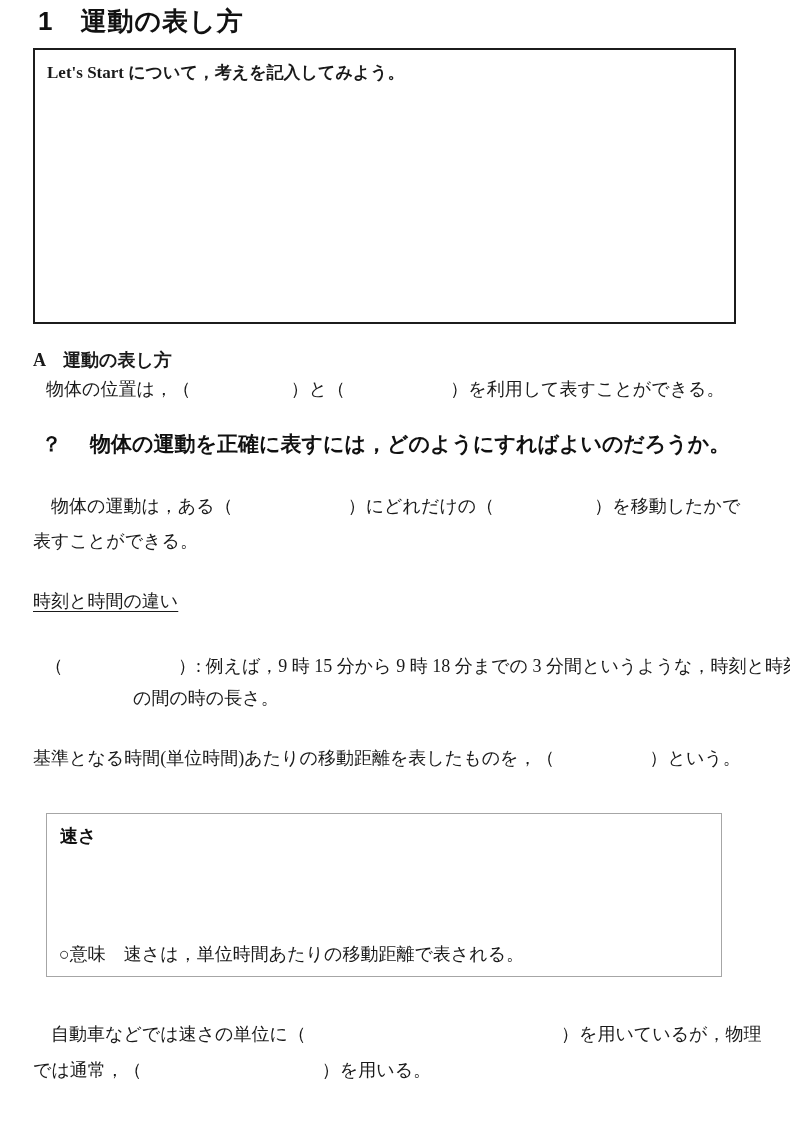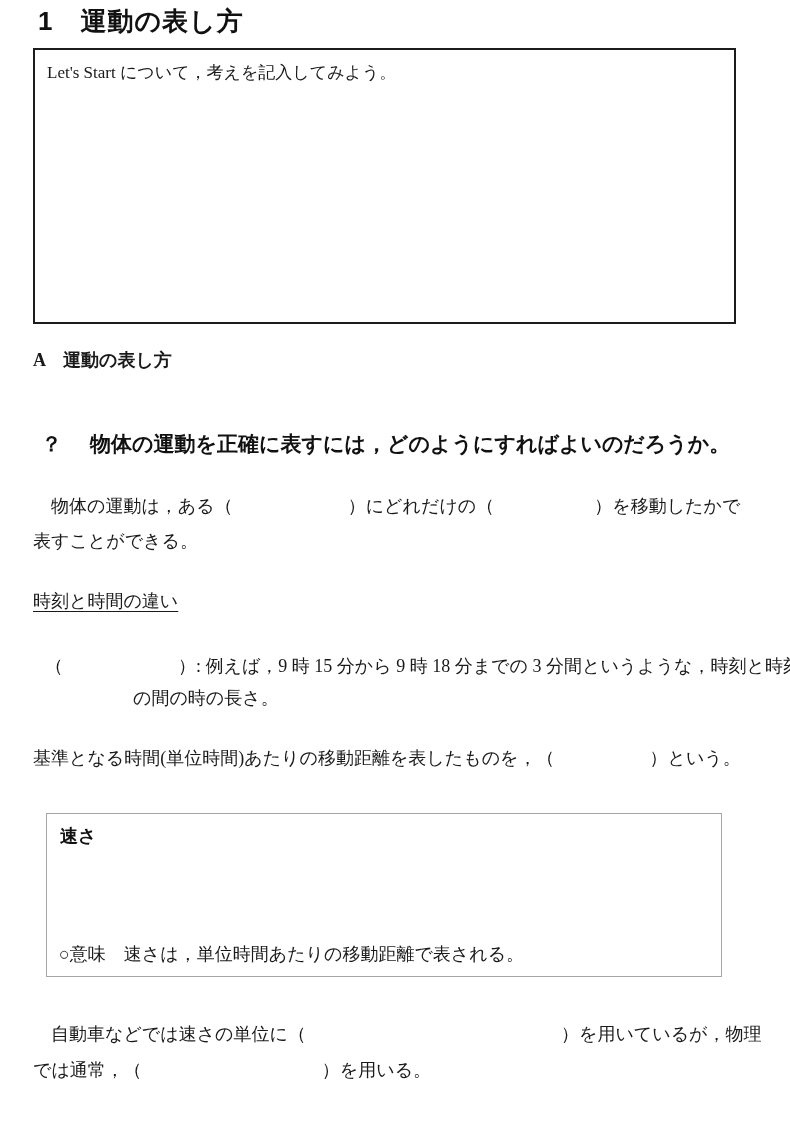--- a/index.html
+++ b/index.html
@@ -20,21 +20,21 @@
     font-weight:bold; font-size:26px; letter-spacing:1px;
     margin:0; color:#111;
   }
 
   .lets-box {
     left:33px; top:48px;
     width:703px; height:276px;
     border:2px solid #1c1c1c;
     box-sizing:border-box;
   }
-  .lets-box p { margin:11px 0 0 12px; font-size:17px; }
+  .lets-box p { margin:11px 0 0 12px; font-size:17px;font-weight:bold; }
 
   .a-head {
     left:33px; top:348px;
     font-size:18px; font-weight:bold; margin:0;
     font-family:"Liberation Serif","DejaVu Serif",serif;
   }
 
   .body-line { font-size:18px; }
 
   .pos-line { left:46px; top:377px; }
@@ -99,20 +99,23 @@
 <div class="page">
 
   <h1 class="abs title">1　運動の表し方</h1>
 
   <div class="abs lets-box">
     <p>Let's Start について，考えを記入してみよう。</p>
   </div>
 
   <h2 class="abs a-head">A　運動の表し方</h2>
 
+  <div class="abs body-line pos-line">
+    <span>物体の位置は，（</span><span class="blank w100"></span><span>）と（</span><span class="blank w105"></span><span>）を利用して表すことができる。</span>
+  </div>
 
   <div class="abs question">
     <span class="q-mark">？</span><span>物体の運動を正確に表すには，どのようにすればよいのだろうか。</span>
   </div>
 
   <div class="abs body-line motion-l1">
     <span>　物体の運動は，ある（</span><span class="blank w115"></span><span>）にどれだけの（</span><span class="blank w100b"></span><span>）を移動したかで</span>
   </div>
   <div class="abs body-line motion-l2">表すことができる。</div>
 

